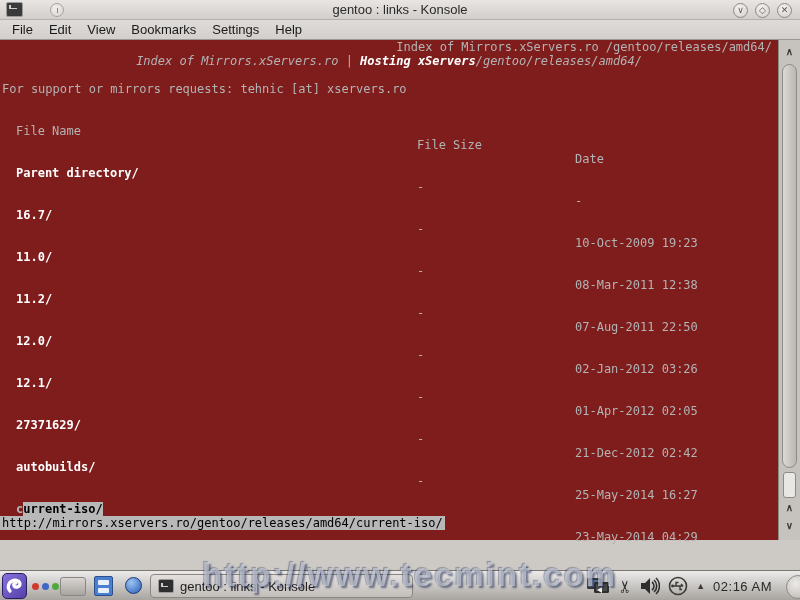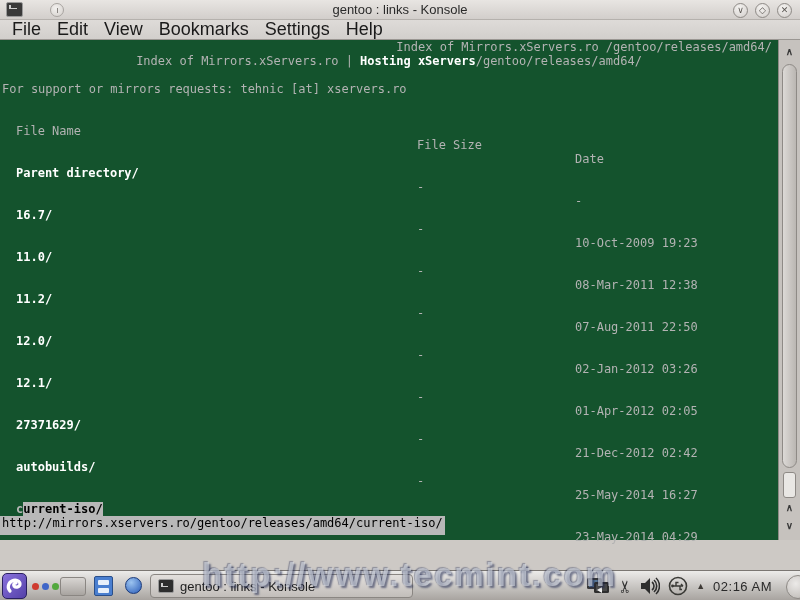--- a/index.html
+++ b/index.html
@@ -42,43 +42,43 @@
     font-size:9px; line-height:13px; text-align:center; color:#5a5652;
   }
 
   
   #menubar {
     position:absolute; top:20px; left:0; width:800px; height:20px;
     background:linear-gradient(#dedbd8,#d2cfcc);
     border-bottom:1px solid #9a9692;
     display:flex; align-items:center; padding-left:4px;
   }
-  .menu-item { font-size:18px; color:#1a1a1a; padding:1px 8px; }
+  .menu-item { font-size:13px; color:#1a1a1a; padding:1px 8px; }
 
   
   #terminal {
     position:absolute; top:40px; left:0; width:778px; height:500px;
-    background:#14532d;
+    background:#7f1d1d;
     font-family:"DejaVu Sans Mono", monospace; font-size:12px;
     color:#b3b3b3; white-space:pre;
   }
   .tline { position:absolute; left:0; right:0; height:14px; line-height:14px; }
   .t-right { text-align:right; padding-right:6px; }
-  .t-center { text-align:center; }
+  .t-center { text-align:center;font-style:italic; }
   .bold-w { font-weight:bold; color:#fff; }
   .fname { position:absolute; left:16px; font-weight:bold; color:#fff; }
   .fsize { position:absolute; left:417px; }
   .fdate { position:absolute; left:575px; }
   .hname { position:absolute; left:16px; }
   #rows-block { position:absolute; top:84px; left:0; right:0;text-align:center; }
   .frow { position:relative; height:14px; line-height:14px; }
   .cursor-char { color:#b8b8b8; border-bottom:1px solid #b8b8b8; }
   .sel-frag { background:#b8b8b8; color:#000; }
   #status-url {
-    position:absolute; top:476px; left:0; height:19px; line-height:14px;
+    position:absolute; top:476px; left:0; height:14px; line-height:14px;
     background:#b8b8b8; color:#000; display:inline-block; padding:0 2px;
   }
 
   
   #scrollbar {
     position:absolute; top:40px; left:778px; width:22px; height:500px;
     background:#c6c2be; border-left:1px solid #8e8a86;
   }
   .sb-arrow {
     position:absolute; left:0; width:21px; height:16px; text-align:center;

